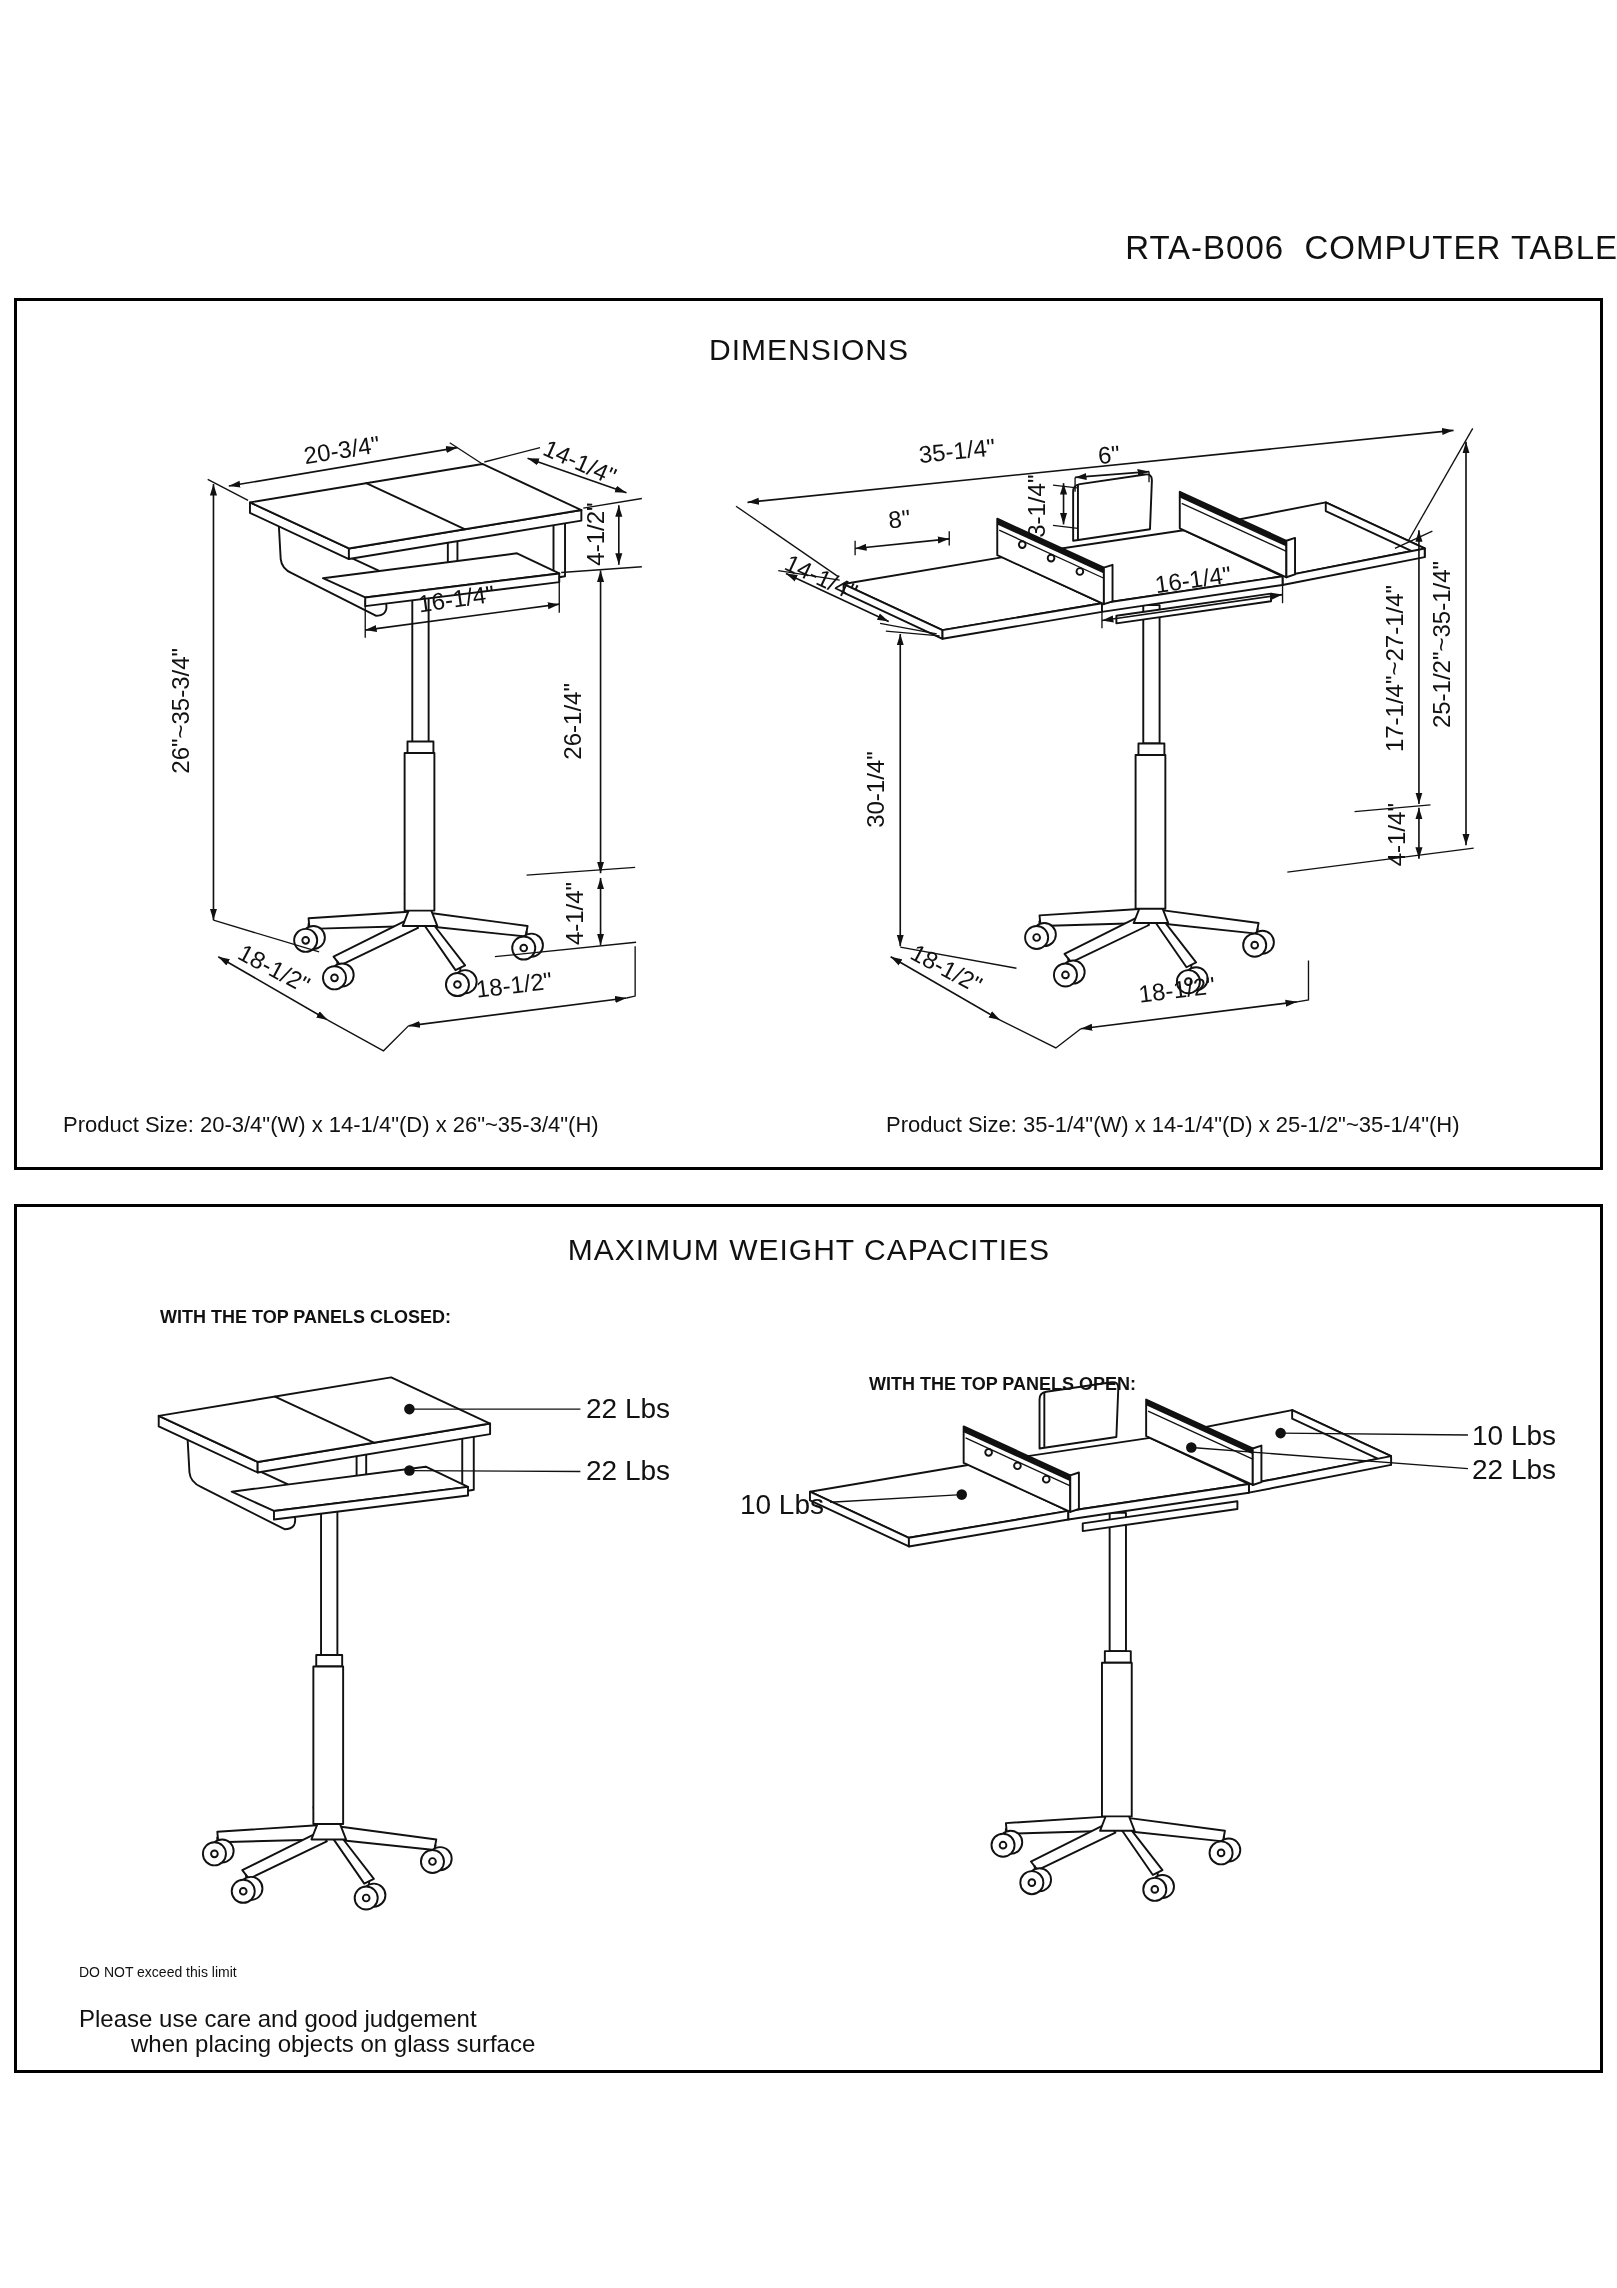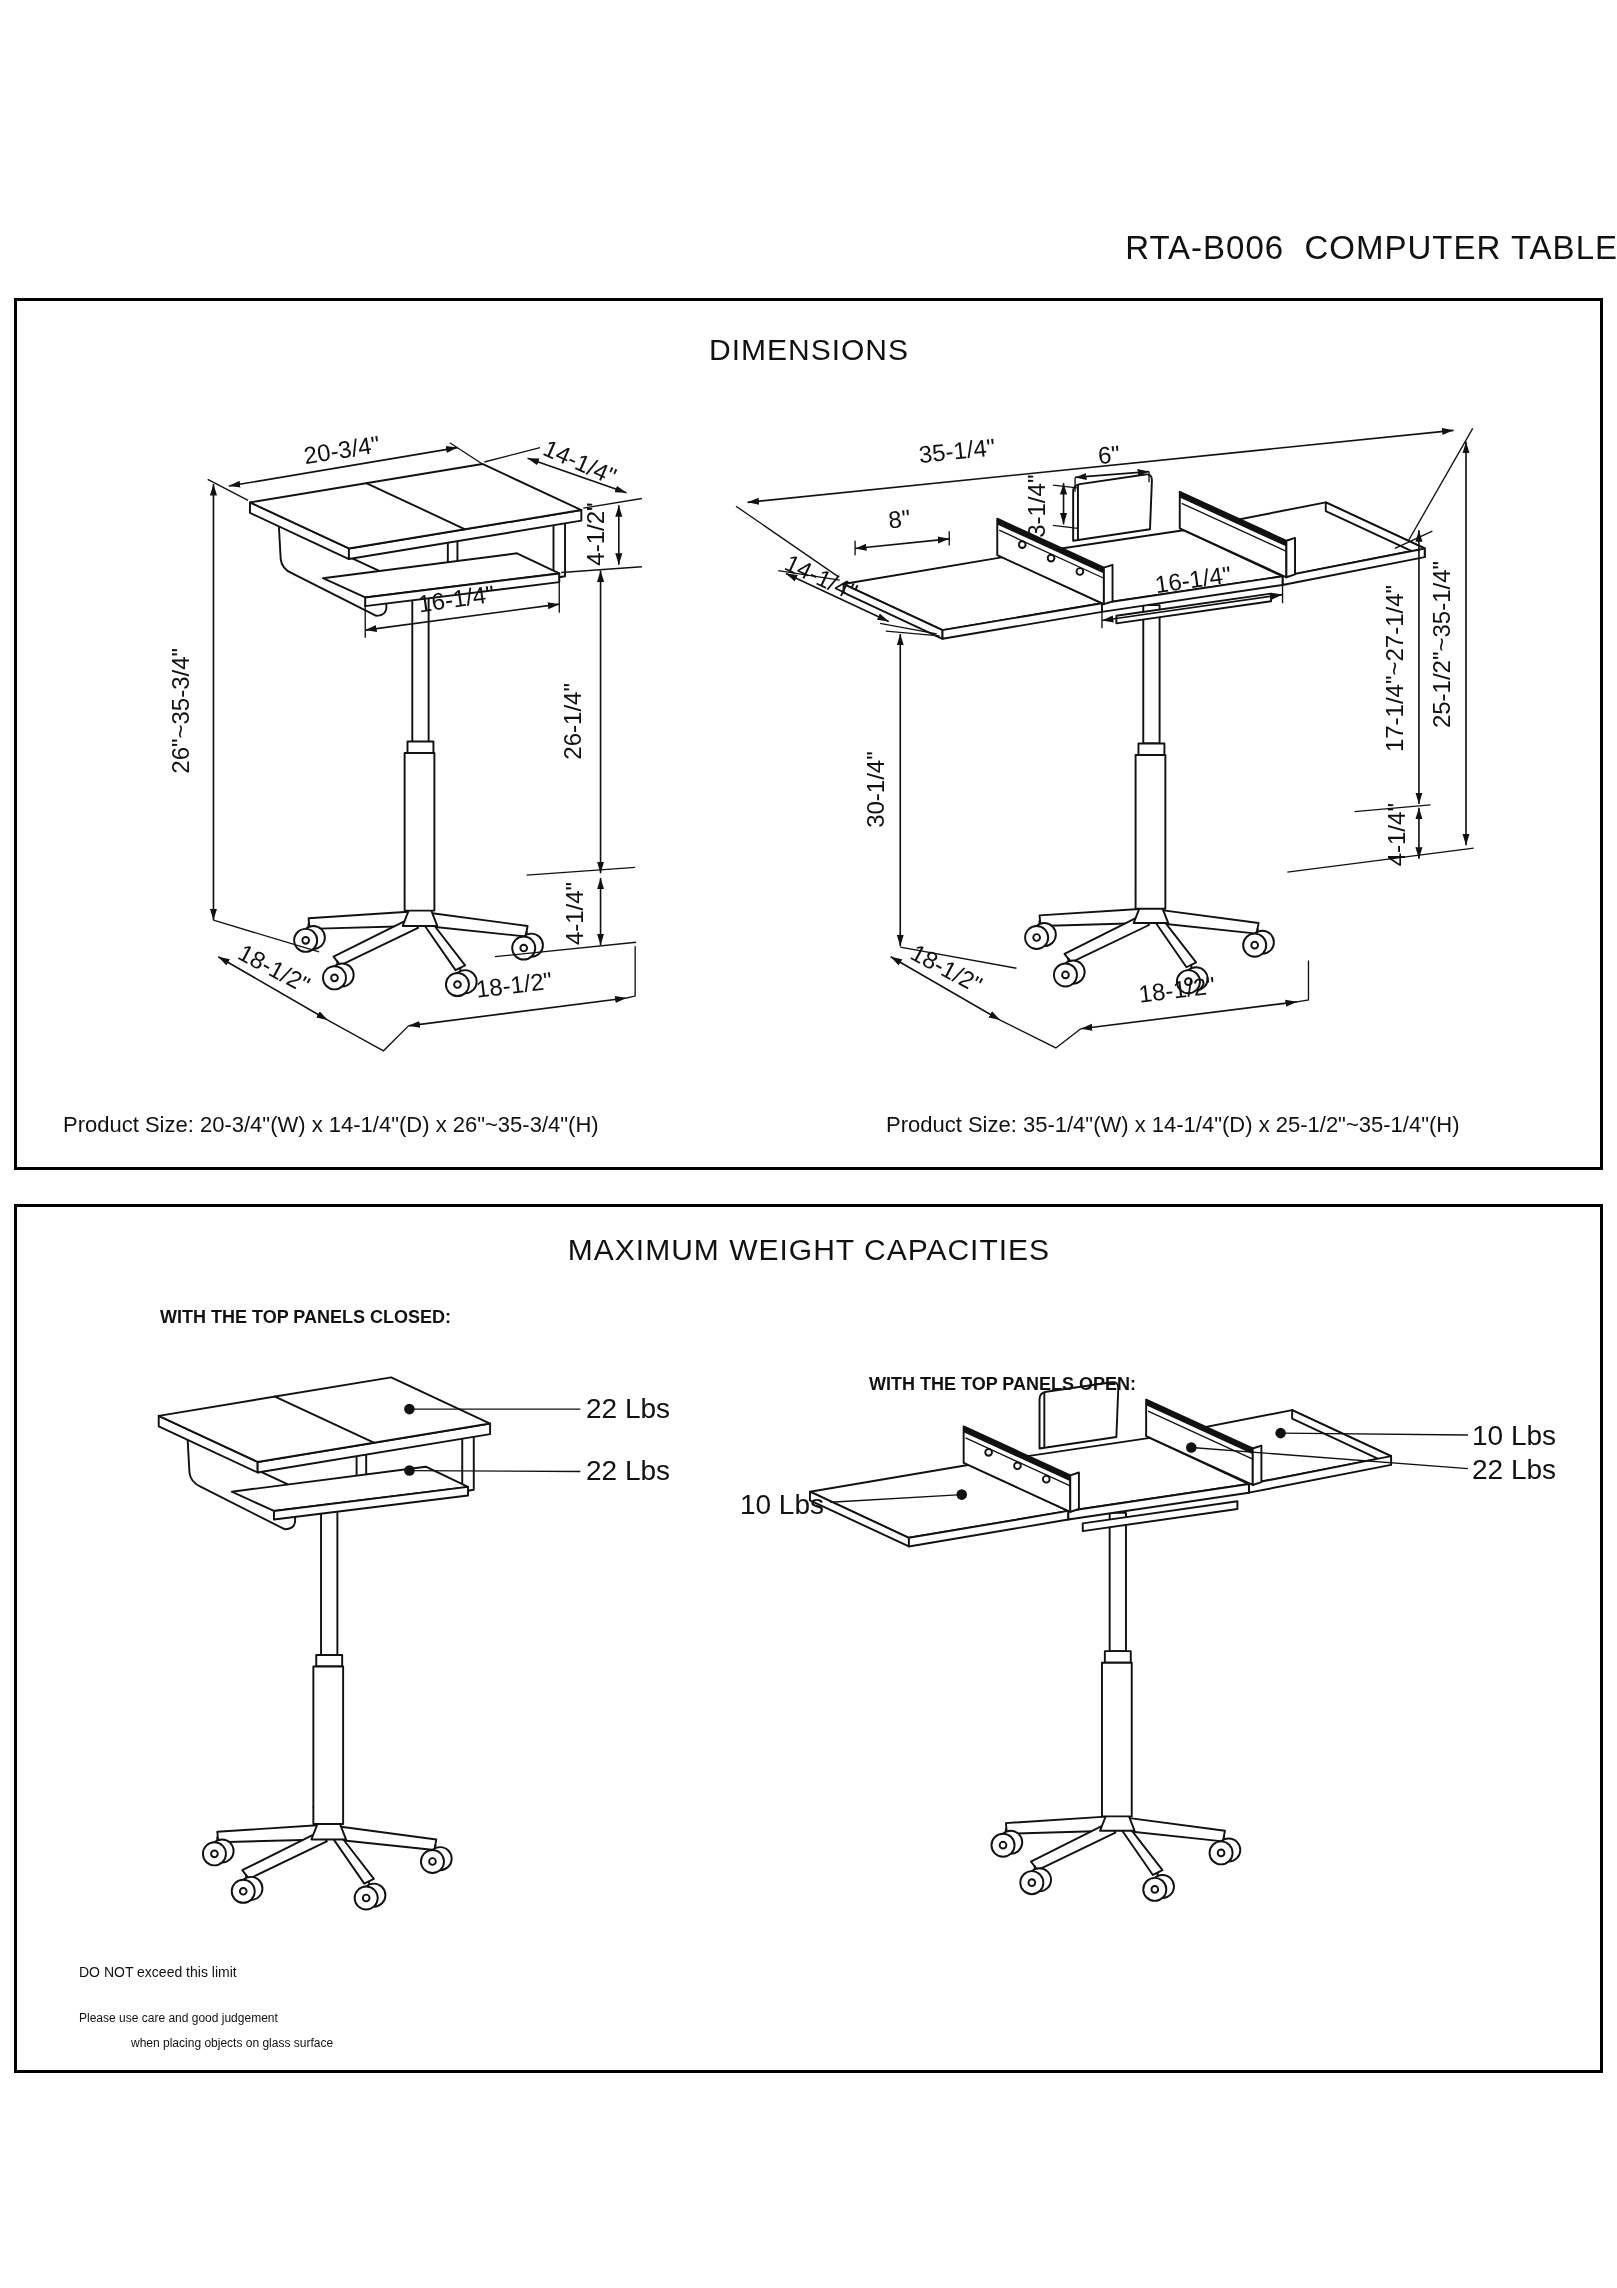--- a/index.html
+++ b/index.html
@@ -5,21 +5,21 @@
   html,body{margin:0;padding:0;background:#fff;}
   body{width:1618px;height:2288px;position:relative;font-family:"Liberation Sans",sans-serif;color:#111;}
   .panel{position:absolute;border:3.8px solid #000;box-sizing:border-box;background:#fff;z-index:1;}
   .lbl{position:absolute;z-index:3;white-space:pre;}
   .title{width:100%;text-align:right;font-size:33px;letter-spacing:1px;}
   .boxhead{width:100%;text-align:center;font-size:30px;letter-spacing:1px;}
   .sub{font-size:18px;font-weight:bold;}
   .cap{font-size:22px;}
   .lbs{font-size:28px;}
   .note1{font-size:14px;}
-  .note2{font-size:12px;line-height:25px;text-align:center;}
+  .note2{font-size:24px;line-height:25px;text-align:center;}
   svg.draw{position:absolute;left:0;top:0;z-index:2;pointer-events:none;}
   .s{stroke:#111;stroke-width:2;fill:none;stroke-linejoin:round;stroke-linecap:round;}
   .f{stroke:#111;stroke-width:2;fill:#fff;stroke-linejoin:round;}
   .d{stroke:#111;stroke-width:1.7;fill:none;}
   .e{stroke:#111;stroke-width:1.4;fill:none;}
   .t{font-family:"Liberation Sans",sans-serif;font-size:25px;fill:#111;}
 </style>
 </head>
 <body>
 

